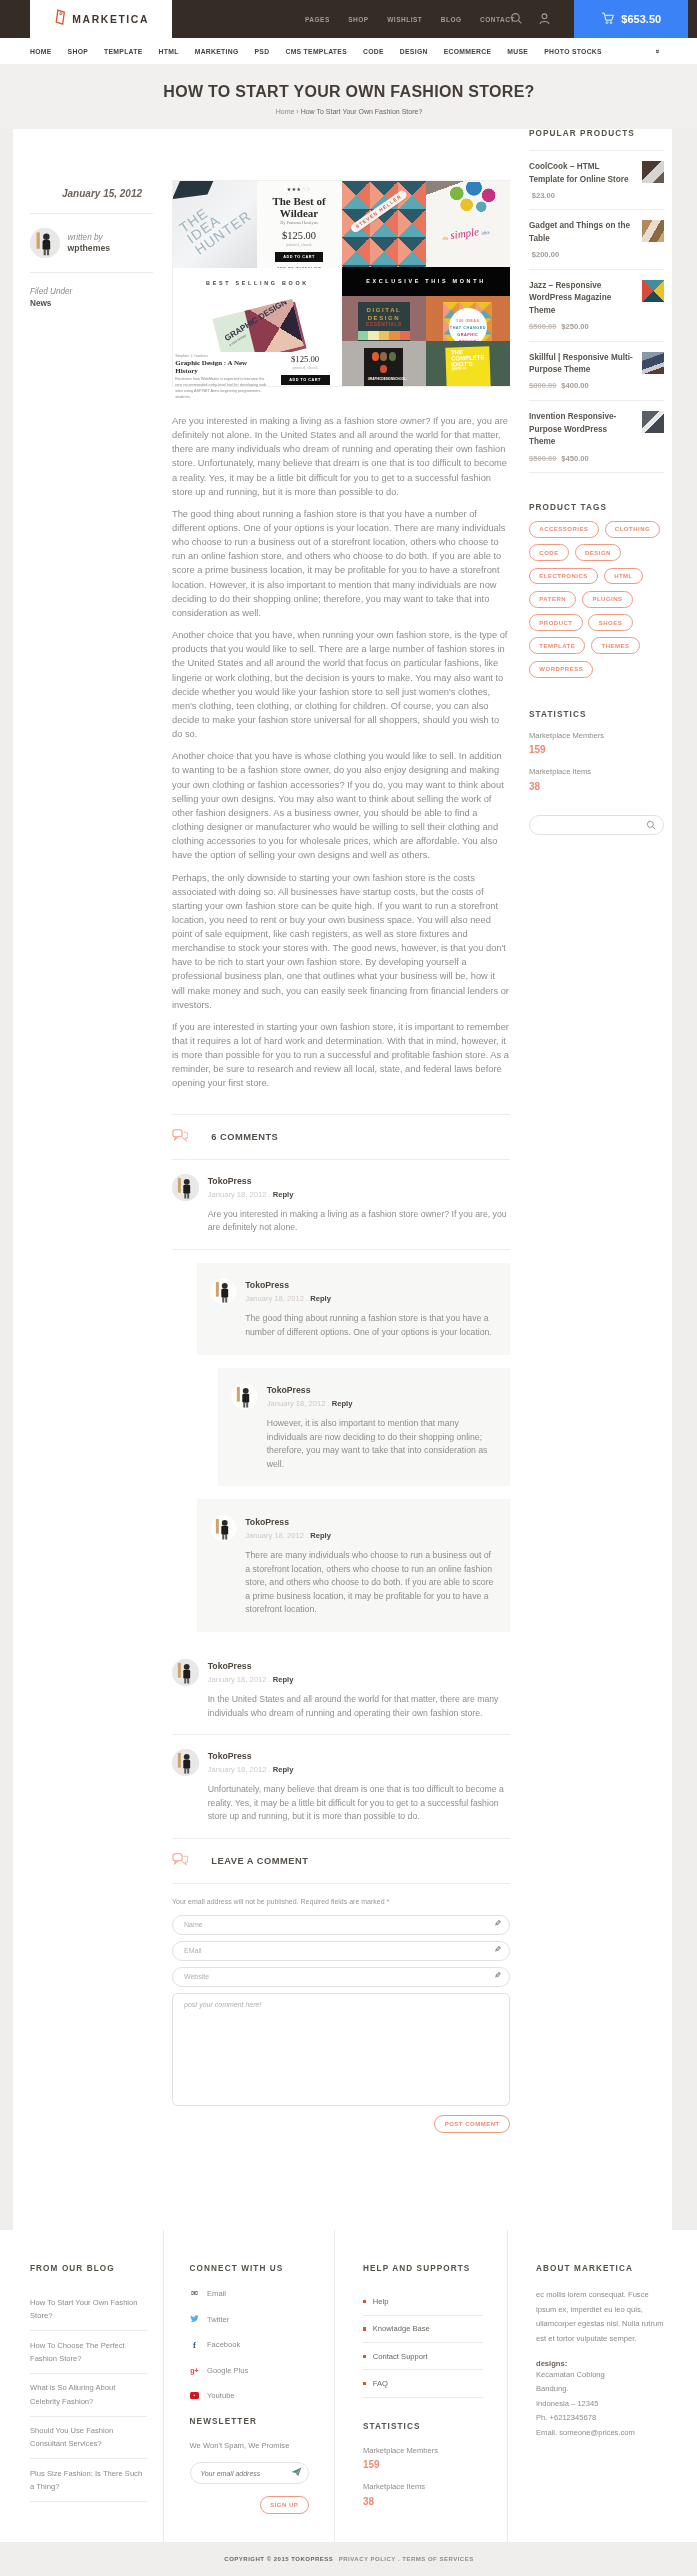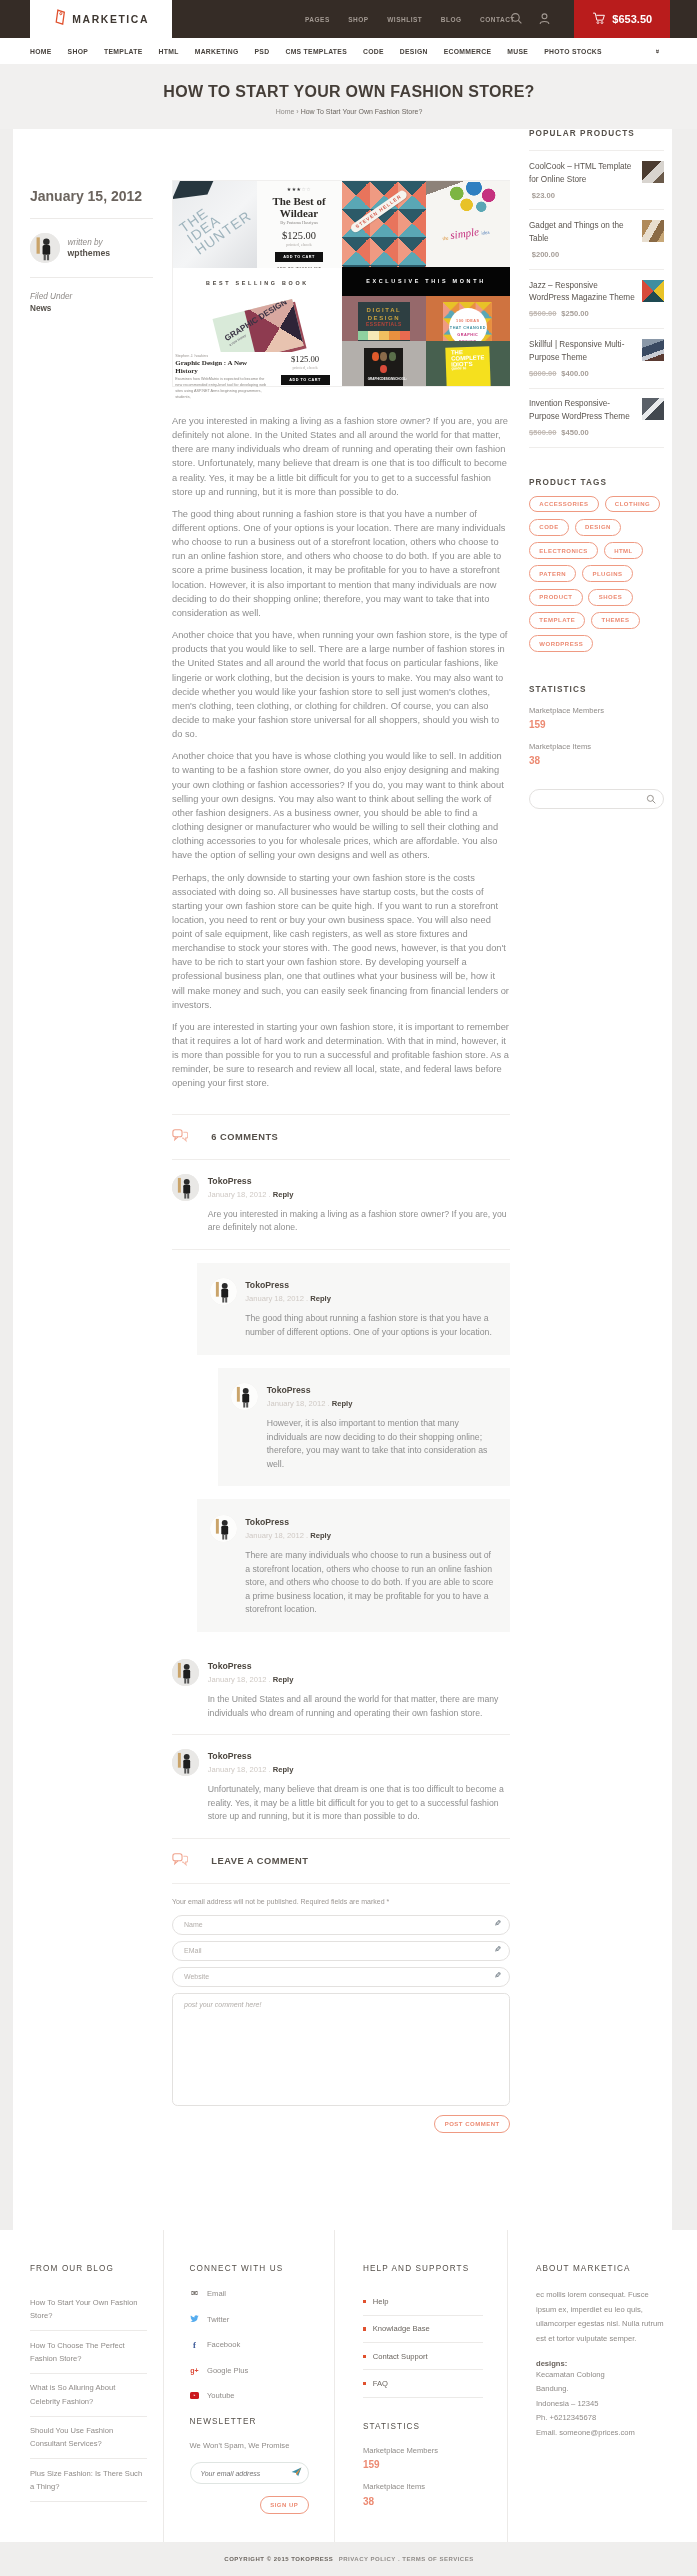--- a/index.html
+++ b/index.html
@@ -7,21 +7,21 @@
   body { background: #efeeed; font-family: "Liberation Sans", sans-serif; color: #8e8e8e; }
   a { text-decoration: none; cursor: pointer; }
 
   
   .topbar { position: relative; height: 38px; background: #352c26; }
   .logo-box { position: absolute; left: 30px; top: 0; width: 142px; height: 38px; background: #ffffff; display: flex; align-items: center; justify-content: center; gap: 5.4px; }
   .logo-text { font-size: 10.4px; font-weight: bold; letter-spacing: 1.6px; color: #3e3731; }
   .topnav { position: absolute; left: 305px; top: 0; height: 38px; display: flex; align-items: center; gap: 18.5px; }
   .topnav a { font-size: 6.5px; font-weight: bold; letter-spacing: 0.5px; color: #a39a93; }
   .top-icons { position: absolute; left: 510px; top: 0; height: 38px; display: flex; align-items: center; gap: 15.3px; }
-  .cart-block { position: absolute; left: 574px; top: 0; width: 96px; height: 38px; background: #b91c1c; display: flex; align-items: center; justify-content: center; gap: 6.5px; color: #fff; }
+  .cart-block { position: absolute; left: 574px; top: 0; width: 114px; height: 38px; background: #3b82f6; display: flex; align-items: center; justify-content: center; gap: 6.5px; color: #fff; }
   .cart-total { font-size: 11px; font-weight: bold; }
 
   
   .subnav { position: relative; height: 26px; background: #ffffff; display: flex; align-items: center; padding-left: 30px; gap: 16px; }
   .subnav a { font-size: 6.8px; font-weight: bold; letter-spacing: 0.3px; color: #46413c; }
   .subnav .more { position: absolute; right: 38px; color: #46413c; font-size: 7.6px; font-weight: bold; transform: rotate(90deg); display: inline-block; }
 
   
   .page-header { height: 65px; background: #f1f0ef; text-align: center; padding-top: 18.5px; }
   .page-title { font-size: 16px; font-weight: bold; letter-spacing: 0.3px; color: #453e38; }
@@ -29,21 +29,21 @@
   .breadcrumb .cur { color: #6b655f; }
 
   
   .card { background: #ffffff; margin: 0 26px 0 13px; min-height: 2101px; position: relative; }
   .content-row { display: flex; padding-left: 17px; }
   .col-meta { width: 142px; padding: 59px 19px 0 0; flex-shrink: 0; }
   .col-article { width: 338px; padding-top: 51px; flex-shrink: 0; }
   .col-side { width: 135px; margin-left: 19px; flex-shrink: 0; }
 
   
-  .meta-date { font-weight: bold; font-size: 14px; color: #6b645e; }
+  .meta-date { font-style: italic; font-weight: bold; font-size: 10px; color: #6b645e; margin-left: 32px; }
   .meta-hr { border: 0; border-top: 0.5px solid #eceae8; margin: 14px 0; }
   .meta-author { display: flex; align-items: center; gap: 7.6px; }
   .avatar { width: 30px; height: 30px; border-radius: 50%; overflow: hidden; background: #e9e8e6; flex-shrink: 0; }
   .avatar svg { display: block; }
   .meta-wb { font-style: italic; font-size: 8.2px; color: #8f8b88; }
   .meta-name { font-size: 8.7px; font-weight: bold; color: #55504a; margin-top: 1.6px; }
   .meta-label { font-style: italic; font-size: 8.2px; color: #8f8b88; }
   .meta-cat { font-size: 8.2px; font-weight: bold; color: #55504a; margin-top: 3.3px; }
 
   
@@ -139,40 +139,40 @@
   .f-textarea textarea { width: 100%; height: 113px; border: 1.1px solid #e3e1df; border-radius: 5.4px; padding: 7.6px 11px; font-size: 7px; font-style: italic; color: #6b645e; font-family: "Liberation Sans", sans-serif; resize: none; outline: none; }
   .form-actions { text-align: right; margin-top: 7.6px; }
   .btn-pill { display: inline-block; border: 1.1px solid #ef9a82; border-radius: 9.3px; color: #ec8a72; font-size: 6px; font-weight: bold; letter-spacing: 0.5px; padding: 4.9px 9.3px; background: #fff; cursor: pointer; font-family: "Liberation Sans", sans-serif; }
 
   
   .side-title { font-size: 8.2px; font-weight: bold; letter-spacing: 1.1px; color: #55504a; }
   .side-hr { border: 0; border-top: 0.5px solid #efedeb; margin: 12px 0; }
   .product { display: flex; gap: 6.5px; padding: 9.8px 0; border-bottom: 0.5px solid #efedeb; }
   .product:last-child { border-bottom: 0; }
   .p-info { flex: 1; }
-  .p-name { font-size: 8.2px; font-weight: normal; line-height: 1.55; color: #5a544e; }
+  .p-name { font-size: 8.2px; font-weight: bold; line-height: 1.55; color: #5a544e; }
   .p-price { font-size: 7.6px; font-weight: bold; margin-top: 4.4px; color: #a59d97; }
   .p-price .old { text-decoration: line-through; color: #c4bcb6; margin-right: 2.7px; }
   .thumb { width: 22px; height: 22px; flex-shrink: 0; }
   .tags-wrap { margin-top: 8.7px; }
   .tag { display: inline-block; border: 1.1px solid #ef9a82; border-radius: 8.7px; color: #ec8a72; font-size: 6px; font-weight: bold; letter-spacing: 0.5px; padding: 4.4px 9.3px; margin: 0 3.3px 6.5px 0; }
   .stat-label { font-size: 7.6px; color: #8f8b88; margin-top: 12px; }
   .stat-value { font-size: 10px; font-weight: bold; color: #ec8a72; margin-top: 4.4px; }
   .side-search { position: relative; margin-top: 23px; }
   .side-search input { width: 100%; height: 20px; border: 1.1px solid #e3e1df; border-radius: 10.4px; padding: 0 22px 0 9.8px; outline: none; background: #fff; }
   .side-search svg { position: absolute; right: 7.6px; top: 4.9px; }
 
   
   .footer { background: #ffffff; min-height: 312px; display: flex; }
   .f-col { padding: 34px 16.3px 22px; }
   .f-col1 { width: 163px; padding-left: 30px; }
   .f-col2 { width: 171px; padding-left: 25.6px; border-left: 0.5px solid #eceae8; }
   .f-col3 { width: 173px; padding-left: 28px; border-left: 0.5px solid #eceae8; }
   .f-col4 { width: 177px; padding-left: 28px; border-left: 0.5px solid #eceae8; }
-  .f-title { font-size: 8.2px; font-weight: normal; letter-spacing: 1.1px; color: #55504a; margin-bottom: 15.3px; }
+  .f-title { font-size: 8.2px; font-weight: bold; letter-spacing: 1.1px; color: #55504a; margin-bottom: 15.3px; }
   .blog-item { font-size: 7.6px; color: #8f8b88; line-height: 1.75; padding: 7.6px 0; border-bottom: 0.5px solid #eceae8; display: block; }
   .social-row { display: flex; align-items: center; gap: 7.6px; margin-bottom: 16.3px; font-size: 7.6px; color: #8f8b88; }
   .si { width: 9.8px; display: inline-flex; justify-content: center; font-weight: bold; }
   .si-email { color: #4a443e; font-family: "DejaVu Sans", sans-serif; font-size: 8.2px; } .si-fb { color: #3b5998; font-family: "Liberation Serif", serif; font-size: 8.7px; } .si-gp { color: #dd4b39; font-size: 7px; }
   .si-yt { background: #cc181e; color: #fff; border-radius: 1.6px; width: 9.8px; height: 7px; font-size: 2.7px; display: inline-flex; align-items: center; justify-content: center; }
   .nl-title { margin-top: 11px; }
   .nl-note { font-size: 7.6px; color: #8f8b88; margin-bottom: 12px; }
   .nl-input { position: relative; width: 119px; }
   .nl-input input { width: 100%; height: 22px; border: 1.1px solid #dfe5e2; border-radius: 11px; padding: 0 21px 0 9.8px; font-size: 7px; font-style: italic; color: #6b645e; outline: none; font-family: "Liberation Sans", sans-serif; background: #fff; }
   .nl-send { position: absolute; right: 6.5px; top: 5.4px; }

